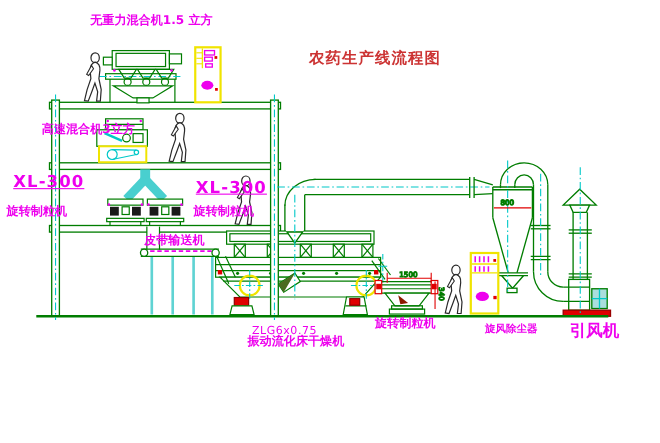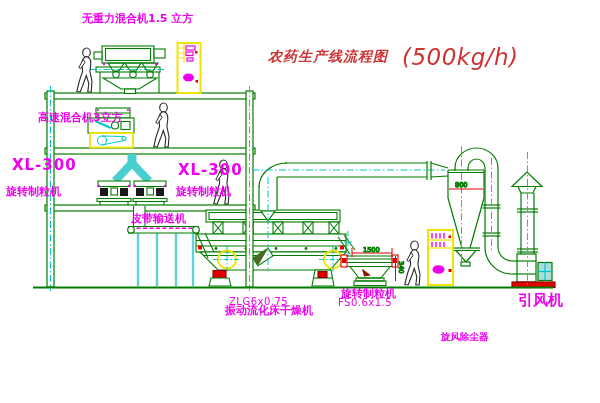--- a/index.html
+++ b/index.html
@@ -1,24 +1,24 @@
 <!DOCTYPE html>
 <html><head>
 <meta charset="utf-8">
 <style>
   html,body{margin:0;padding:0;background:#fff;}
   .stage{position:relative;width:600px;height:403px;background:#ffffff;overflow:hidden;
          font-family:"DejaVu Sans","Liberation Sans",sans-serif;}
   .stage svg{position:absolute;left:0;top:0;z-index:1;}
   .label{position:absolute;white-space:nowrap;line-height:1;z-index:3;}
   .mag{color:#ee00ee;font-weight:bold;}
-  .model-sm{color:#ee00ee;font-weight:bold;font-size:15px;letter-spacing:1px;}
+  .model-sm{color:#ee00ee;font-weight:bold;font-size:15px;letter-spacing:1px;text-decoration:underline;}
   .model-lg{color:#ee00ee;font-weight:normal;font-size:10px;letter-spacing:.5px;}
   .cjk9{font-size:11px;}
-  .title-row{position:absolute;left:268px;top:44px;display:flex;align-items:center;gap:14px;z-index:3;font-style:italic;}
+  .title-row{position:absolute;left:281px;top:44px;display:flex;align-items:center;gap:0;z-index:3;}
   .title-cn{color:#cc3333;font-size:14px;font-weight:bold;letter-spacing:1px;}
   .title-cap{color:#cc3333;font-size:23px;font-weight:normal;letter-spacing:.5px;}
   .dim{fill:#e00000;font-size:6.5px;font-family:"DejaVu Sans",sans-serif;}
   text{font-family:"DejaVu Sans",sans-serif;}
 </style>
 </head>
 <body>
 
 <div class="stage">
 
@@ -318,36 +318,34 @@
   <line x1="249.5" y1="86" x2="249.5" y2="291" stroke="#00c8c8" stroke-width="1" stroke-dasharray="7 2.5 1.5 2.5"></line>
 
   <use href="#person" x="75" y="48"></use>
   <use href="#person" x="152" y="103"></use>
   <use href="#person" x="212" y="160"></use>
   <use href="#person" x="403" y="241"></use>
 </svg>
 
 <div class="title-row">
   <span class="title-cn">农药生产线流程图</span>
-  <span class="title-cap">(500kg/h)</span>
 </div>
 
 <div class="label mag cjk9" style="left:82px;top:13px;">无重力混合机1.5 立方</div>
 <div class="label mag cjk9" style="left:38px;top:112px;">高速混合机3立方</div>
 
 <div class="label model-sm" style="left:12px;top:158px;">XL-300</div>
 <div class="label mag cjk9" style="left:6px;top:186px;">旋转制粒机</div>
 
 <div class="label model-sm" style="left:178px;top:163px;">XL-300</div>
 <div class="label mag cjk9" style="left:176px;top:186px;">旋转制粒机</div>
 
 <div class="label mag cjk9" style="left:131px;top:213px;">皮带输送机</div>
 
 <div class="label mag cjk9" style="left:225px;top:305px;">振动流化床干燥机</div>
 <div class="label model-lg" style="left:229px;top:297px;">ZLG6x0.75</div>
 
 <div class="label mag cjk9" style="left:341px;top:288px;">旋转制粒机</div>
-<div class="label model-lg" style="left:338px;top:298px;">FS0.6x1.5</div>
-
-<div class="label mag" style="left:441px;top:295px;font-size:9.5px;margin-top:37px;">旋风除尘器</div>
+
+<div class="label mag" style="left:441px;top:295px;font-size:9.5px;">旋风除尘器</div>
 <div class="label mag" style="left:518px;top:293px;font-size:15px;">引风机</div>
 
 </div>
 
 </body></html>

